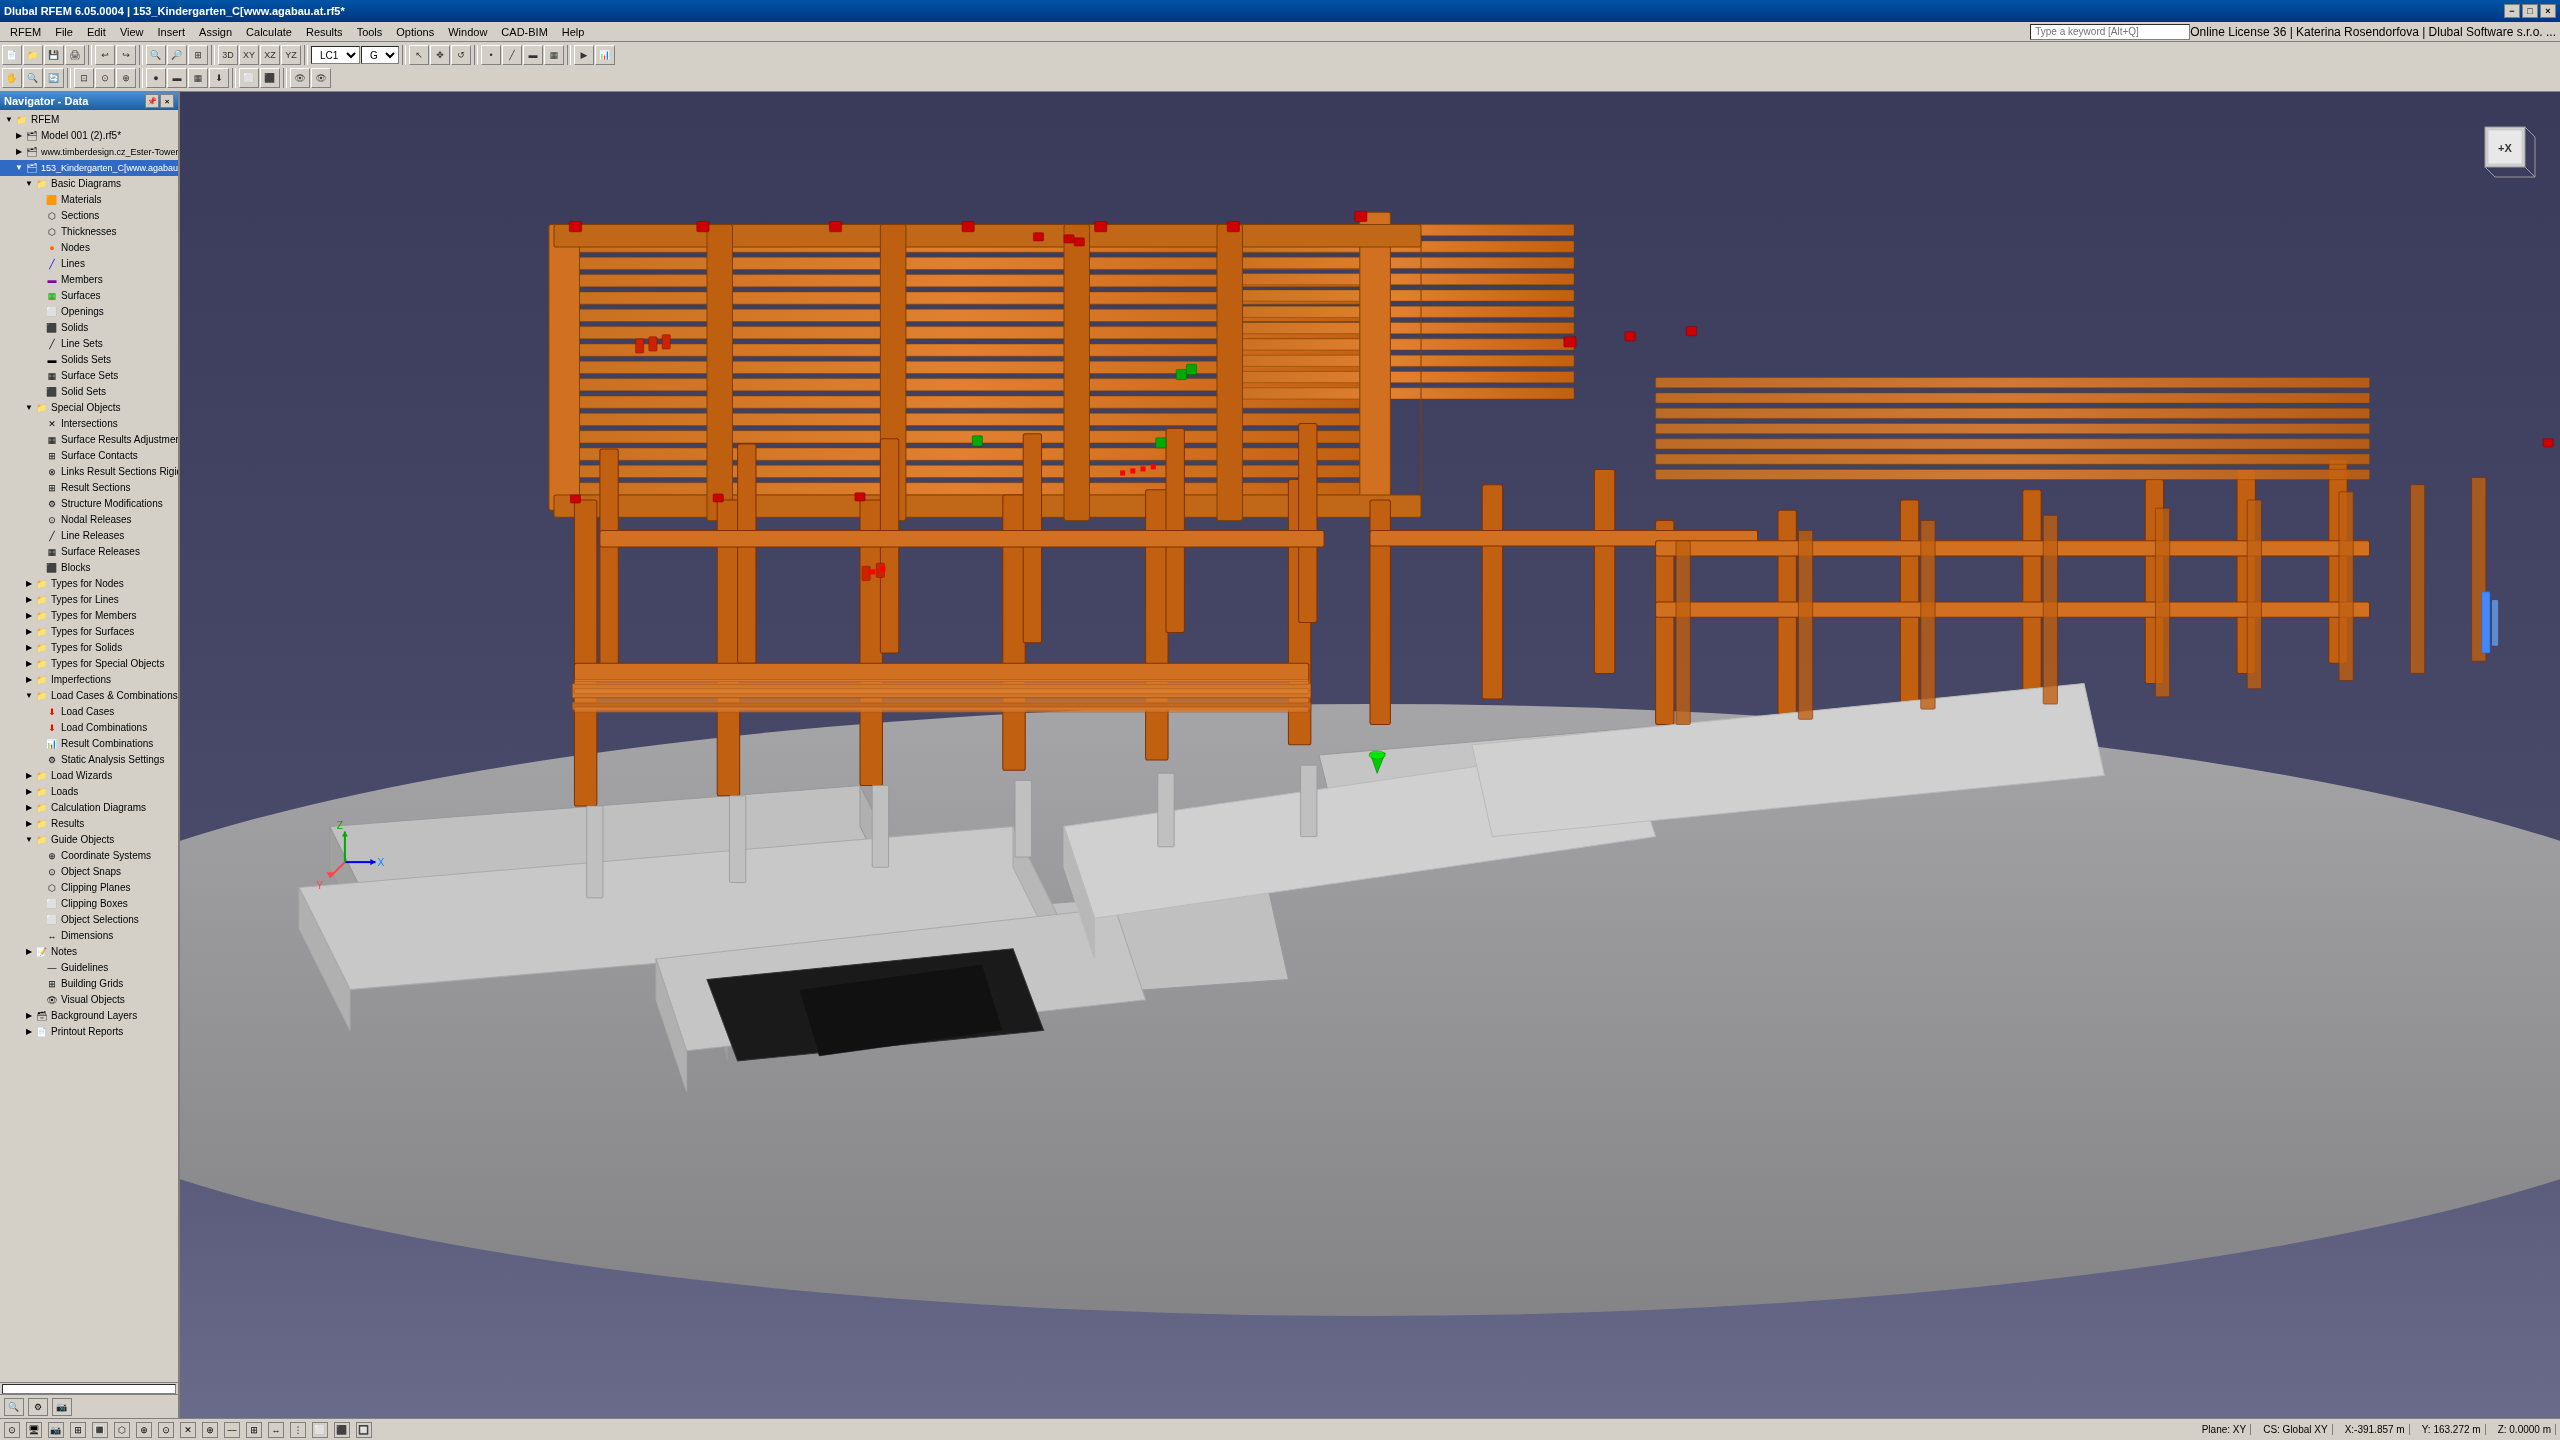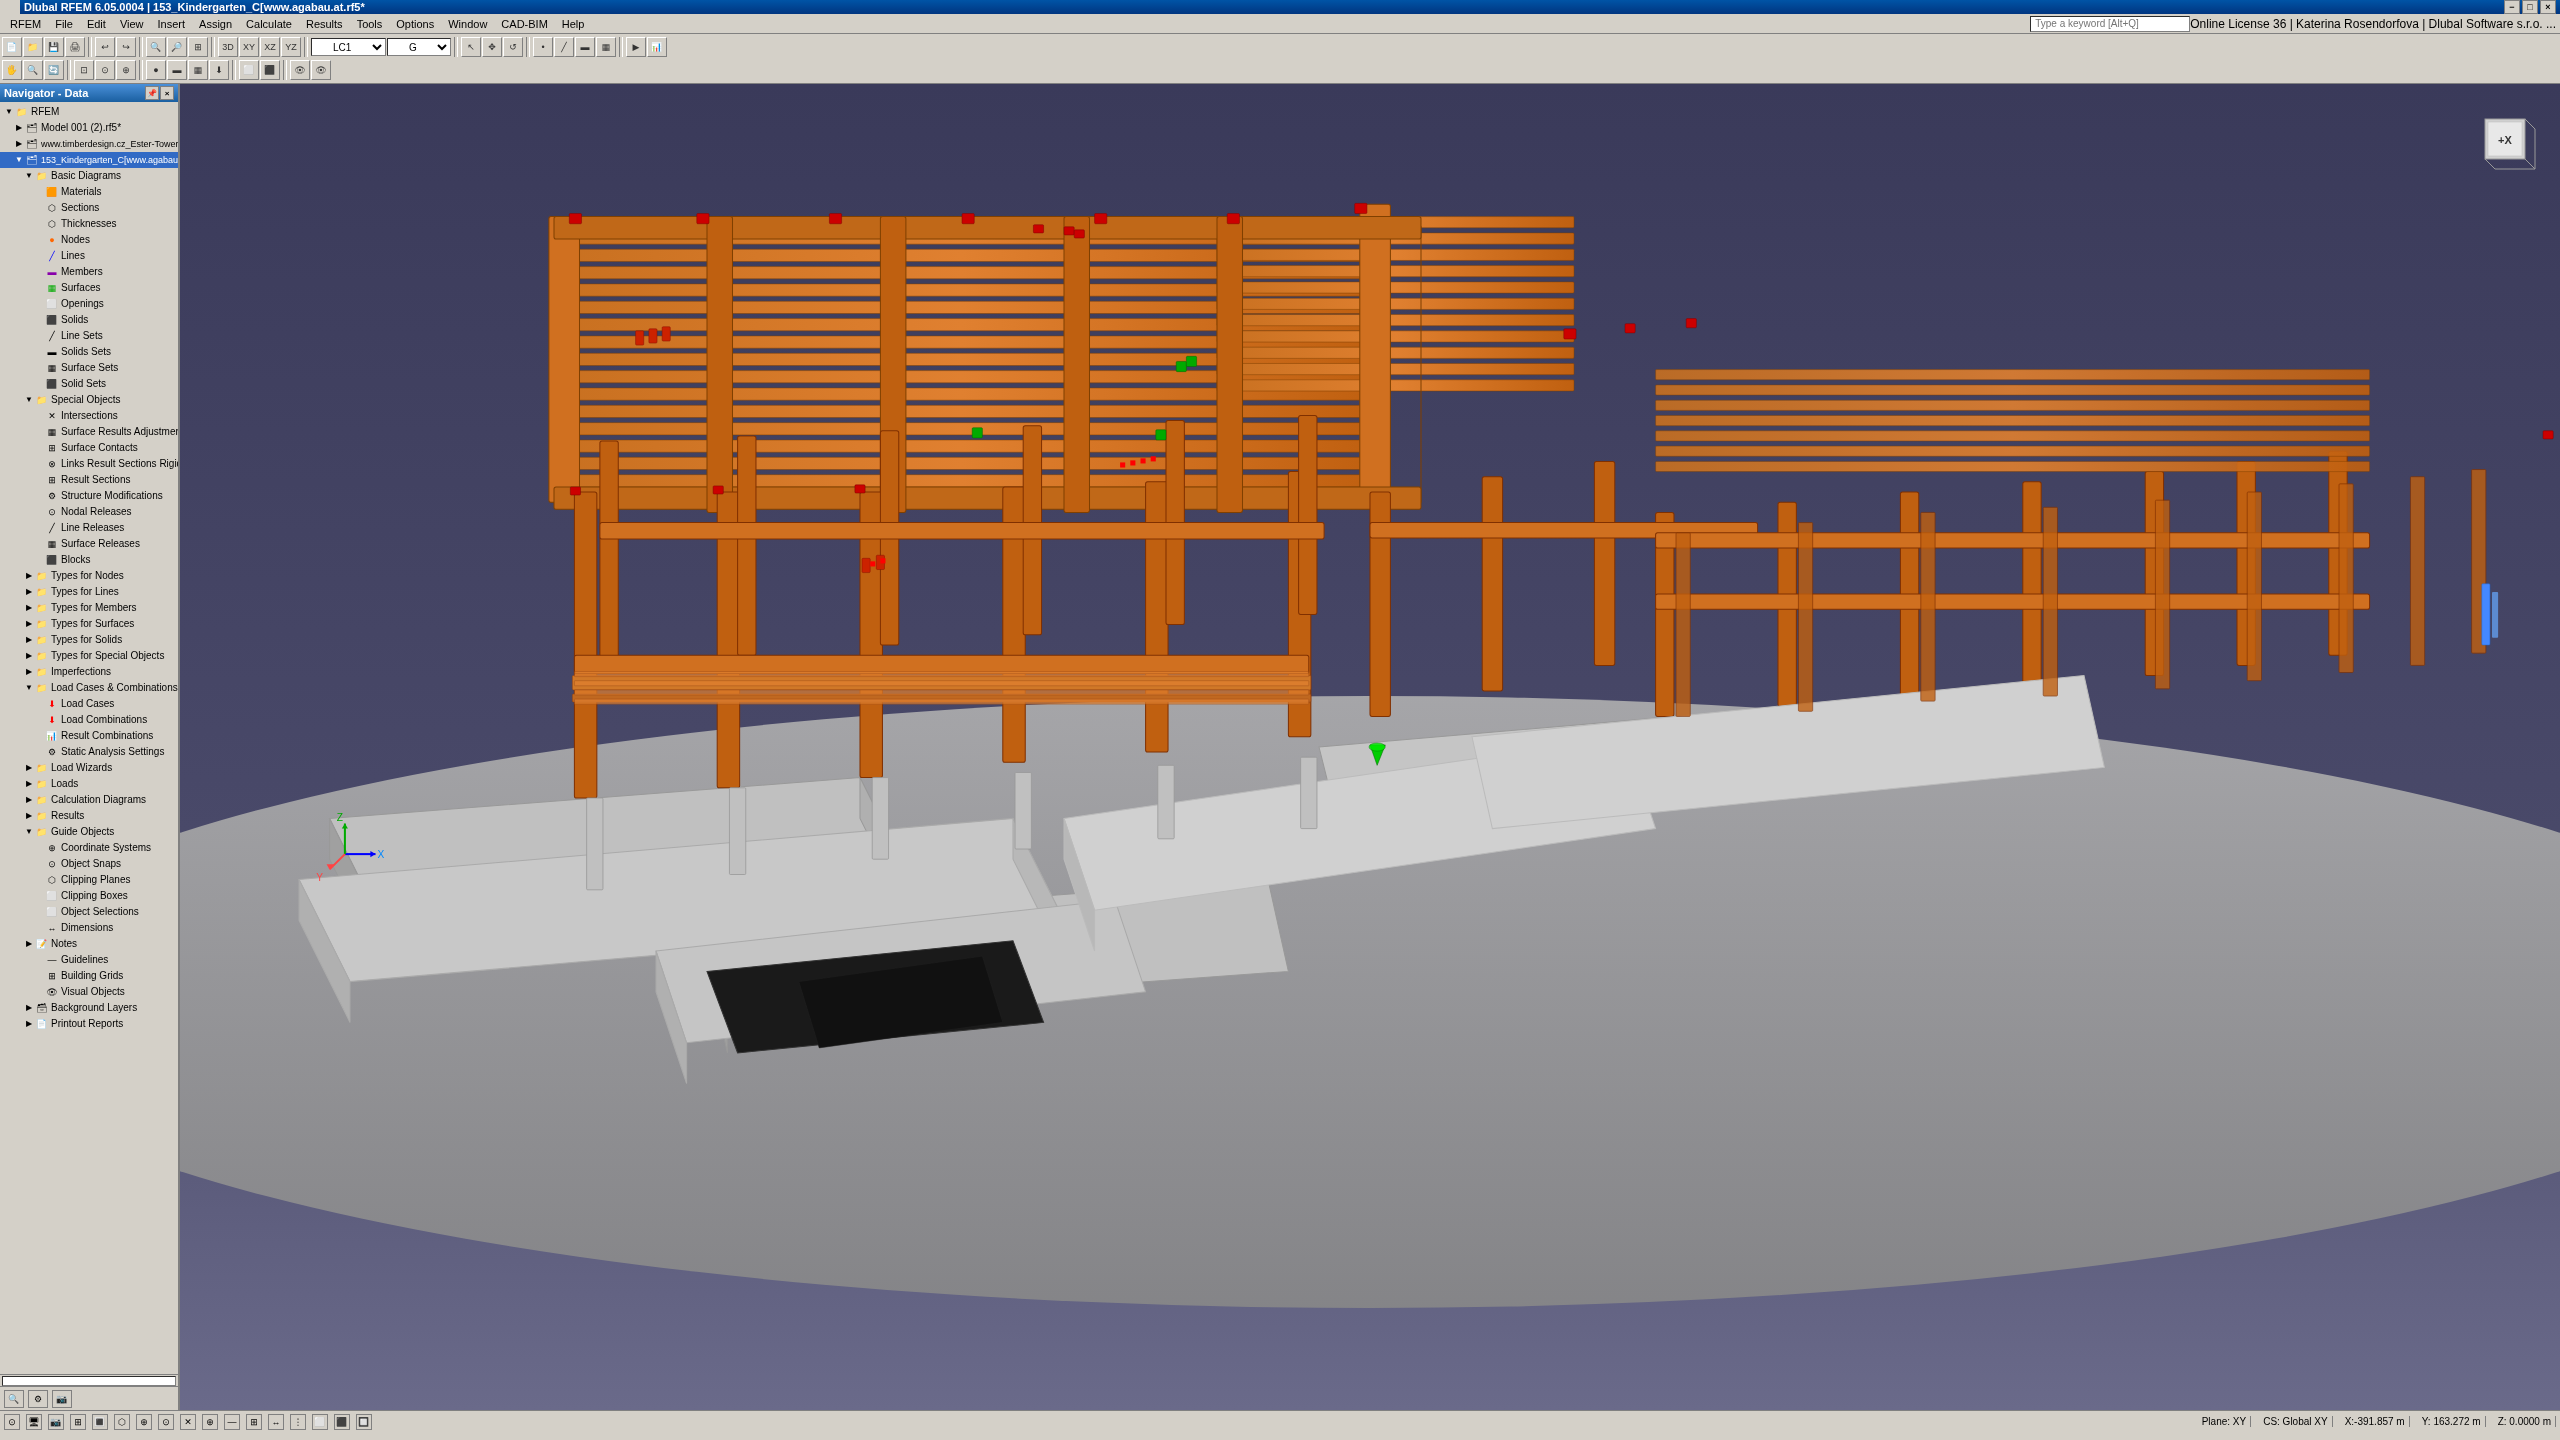--- a/index.html
+++ b/index.html
@@ -1,29 +1,28 @@
 <!DOCTYPE html>
 <html><head>
   <meta charset="utf-8">
   <style>
     * { margin: 0; padding: 0; box-sizing: border-box; }
     body { font-family: 'Segoe UI', Tahoma, Geneva, Verdana, sans-serif; font-size: 11px; background: #d4d0c8; color: #000; overflow: hidden; width: 2560px; height: 1440px; }
 
     
     .title-bar {
-      height: 14px;
+      height: 22px;
       background: linear-gradient(to bottom, #0054a6, #003580);
       color: white;
       display: flex;
       align-items: center;
       justify-content: space-between;
       padding: 0 4px;
       font-size: 11px;
       font-weight: bold;
-      margin-left: 20px;
     }
     .title-bar-controls { display: flex; gap: 2px; }
     .title-btn { width: 16px; height: 14px; background: #d4d0c8; border: 1px solid #808080; font-size: 9px; display: flex; align-items: center; justify-content: center; cursor: pointer; color: #000; }
 
     
     .menu-bar {
       height: 20px;
       background: #d4d0c8;
       display: flex;
       align-items: center;
@@ -53,21 +52,21 @@
       background: #d4d0c8;
       border: 1px solid #808080;
       border-top-color: #fff;
       border-left-color: #fff;
       display: flex; align-items: center; justify-content: center;
       cursor: pointer;
       font-size: 9px;
       color: #333;
     }
     .tb-separator { width: 4px; height: 20px; border-left: 1px solid #808080; border-right: 1px solid #fff; margin: 0 2px; }
-    .tb-dropdown { height: 18px; font-size: 10px; background: white; border: 1px inset #808080; padding: 0 17px; }
+    .tb-dropdown { height: 18px; font-size: 10px; background: white; border: 1px inset #808080; padding: 0 4px; }
 
     
     .main-layout {
       display: flex;
       height: calc(1440px - 22px - 20px - 50px - 22px);
     }
 
     
     .navigator {
       width: 180px;

